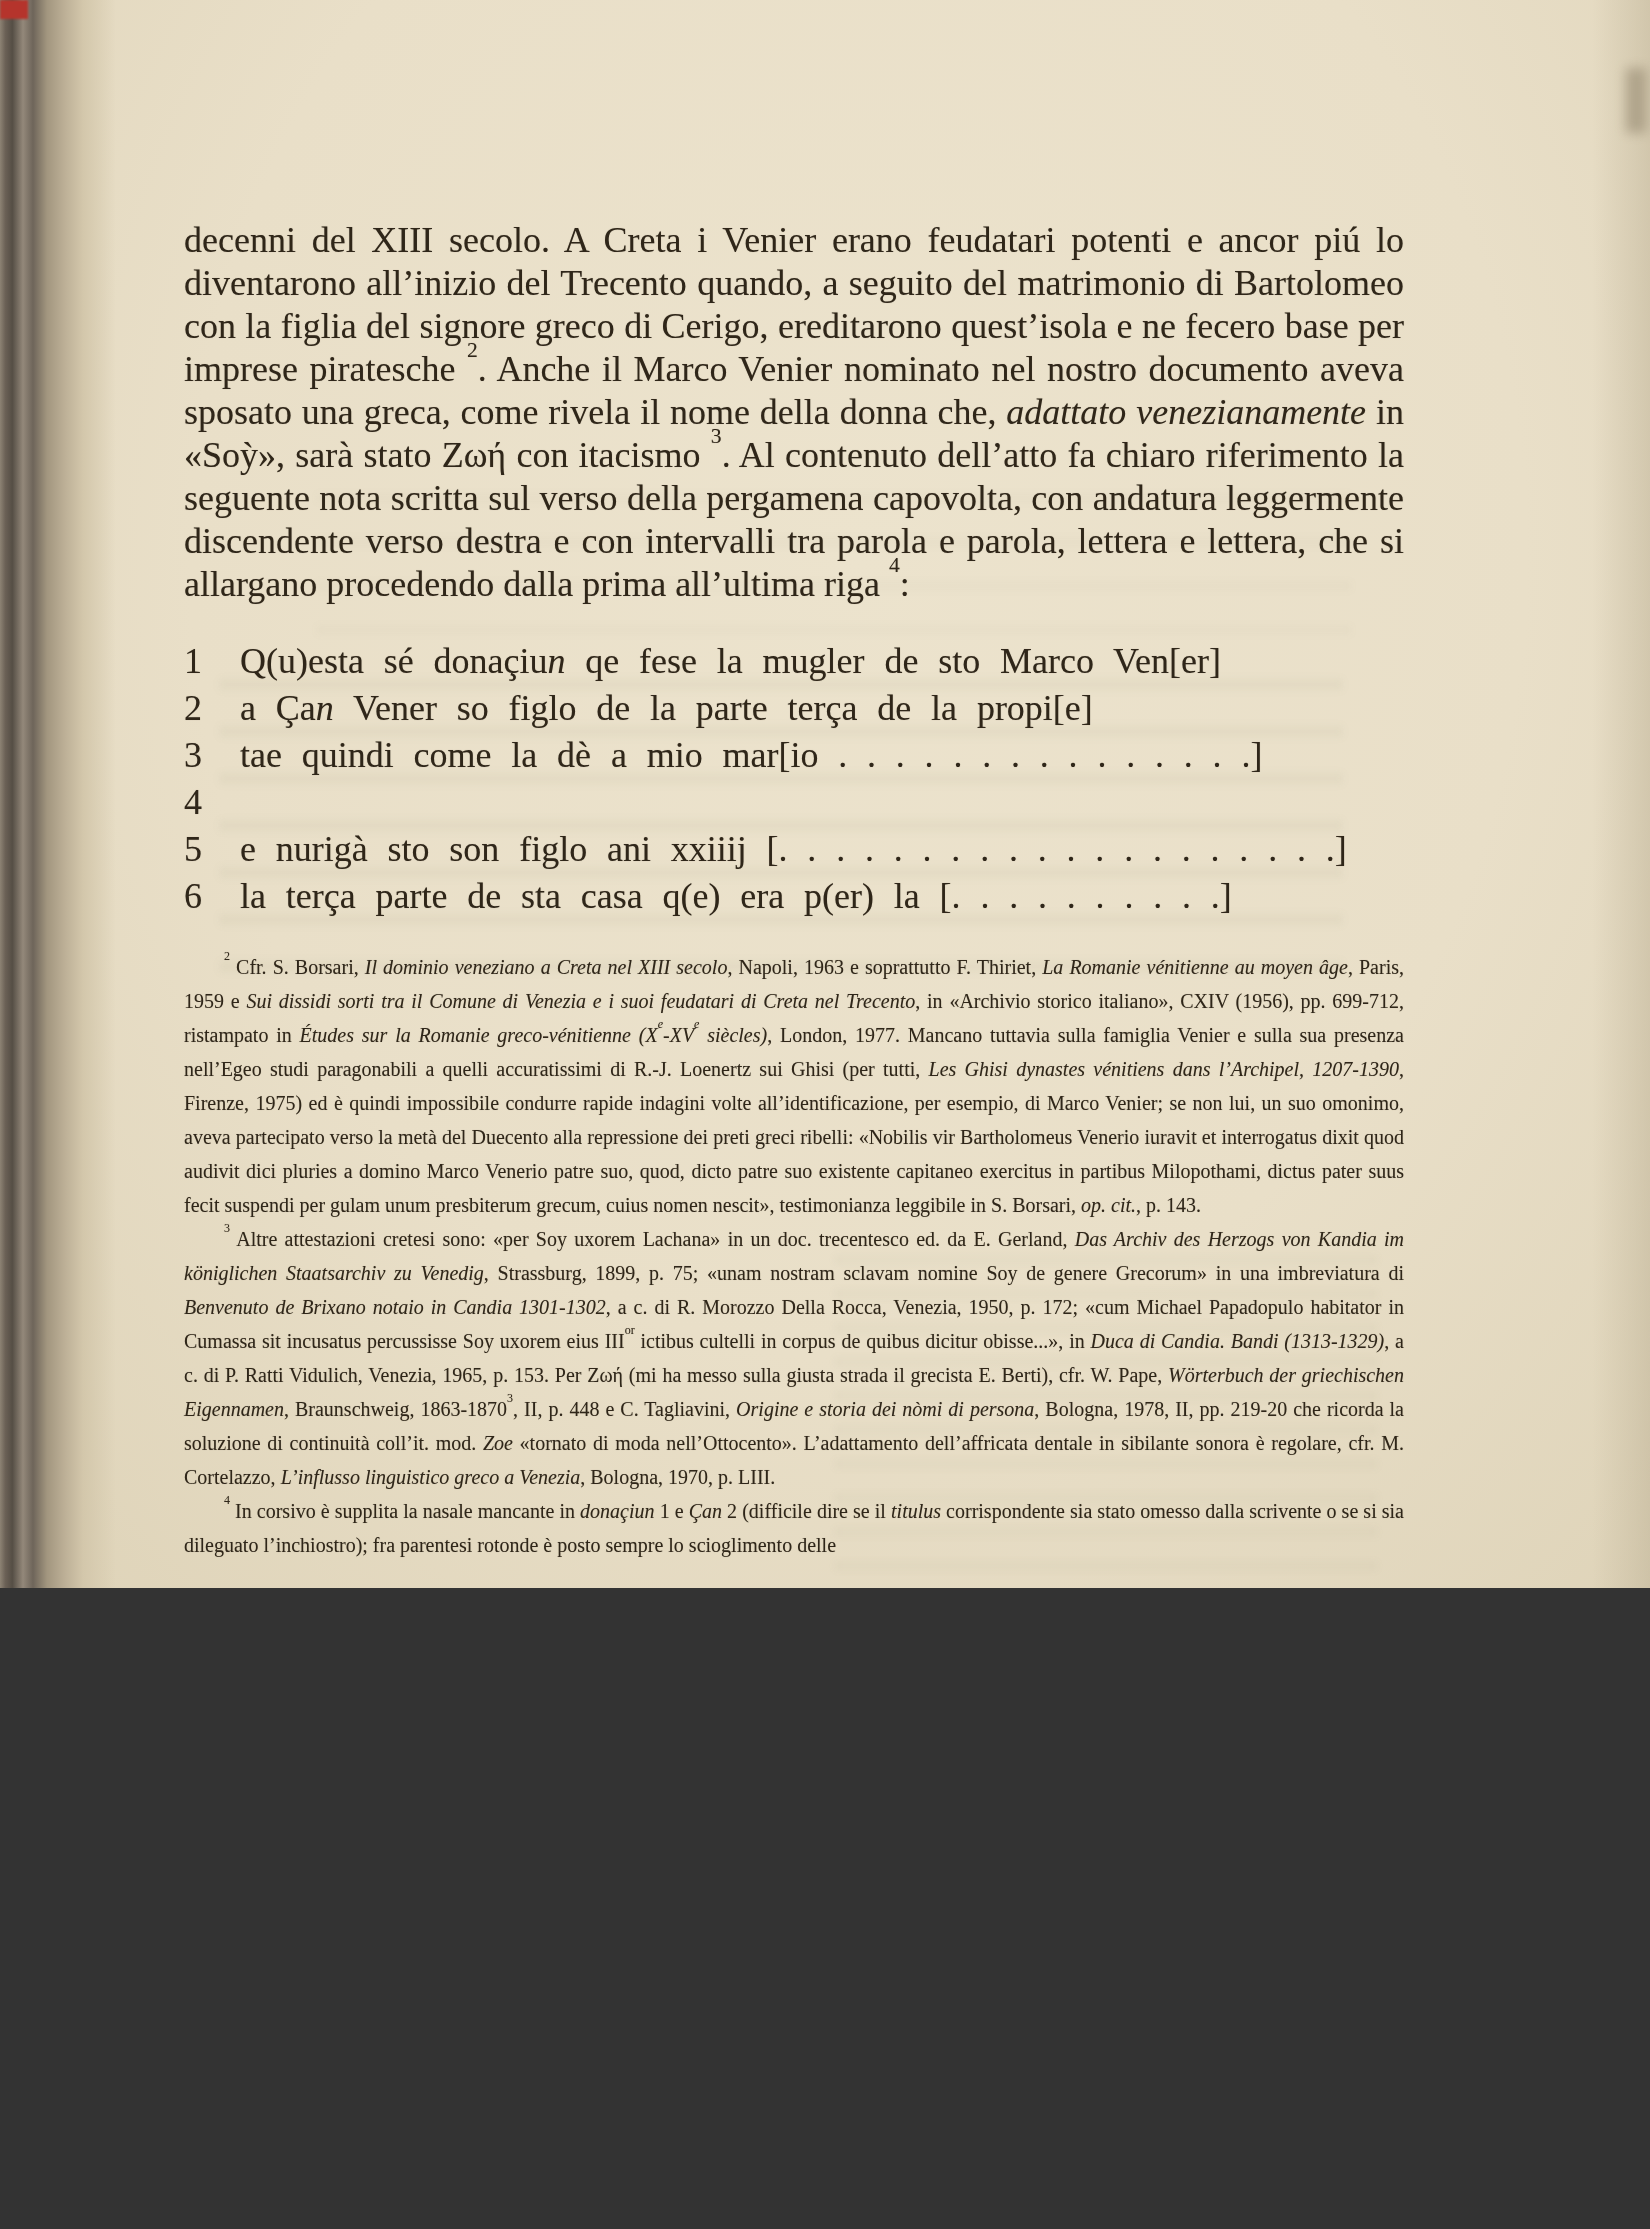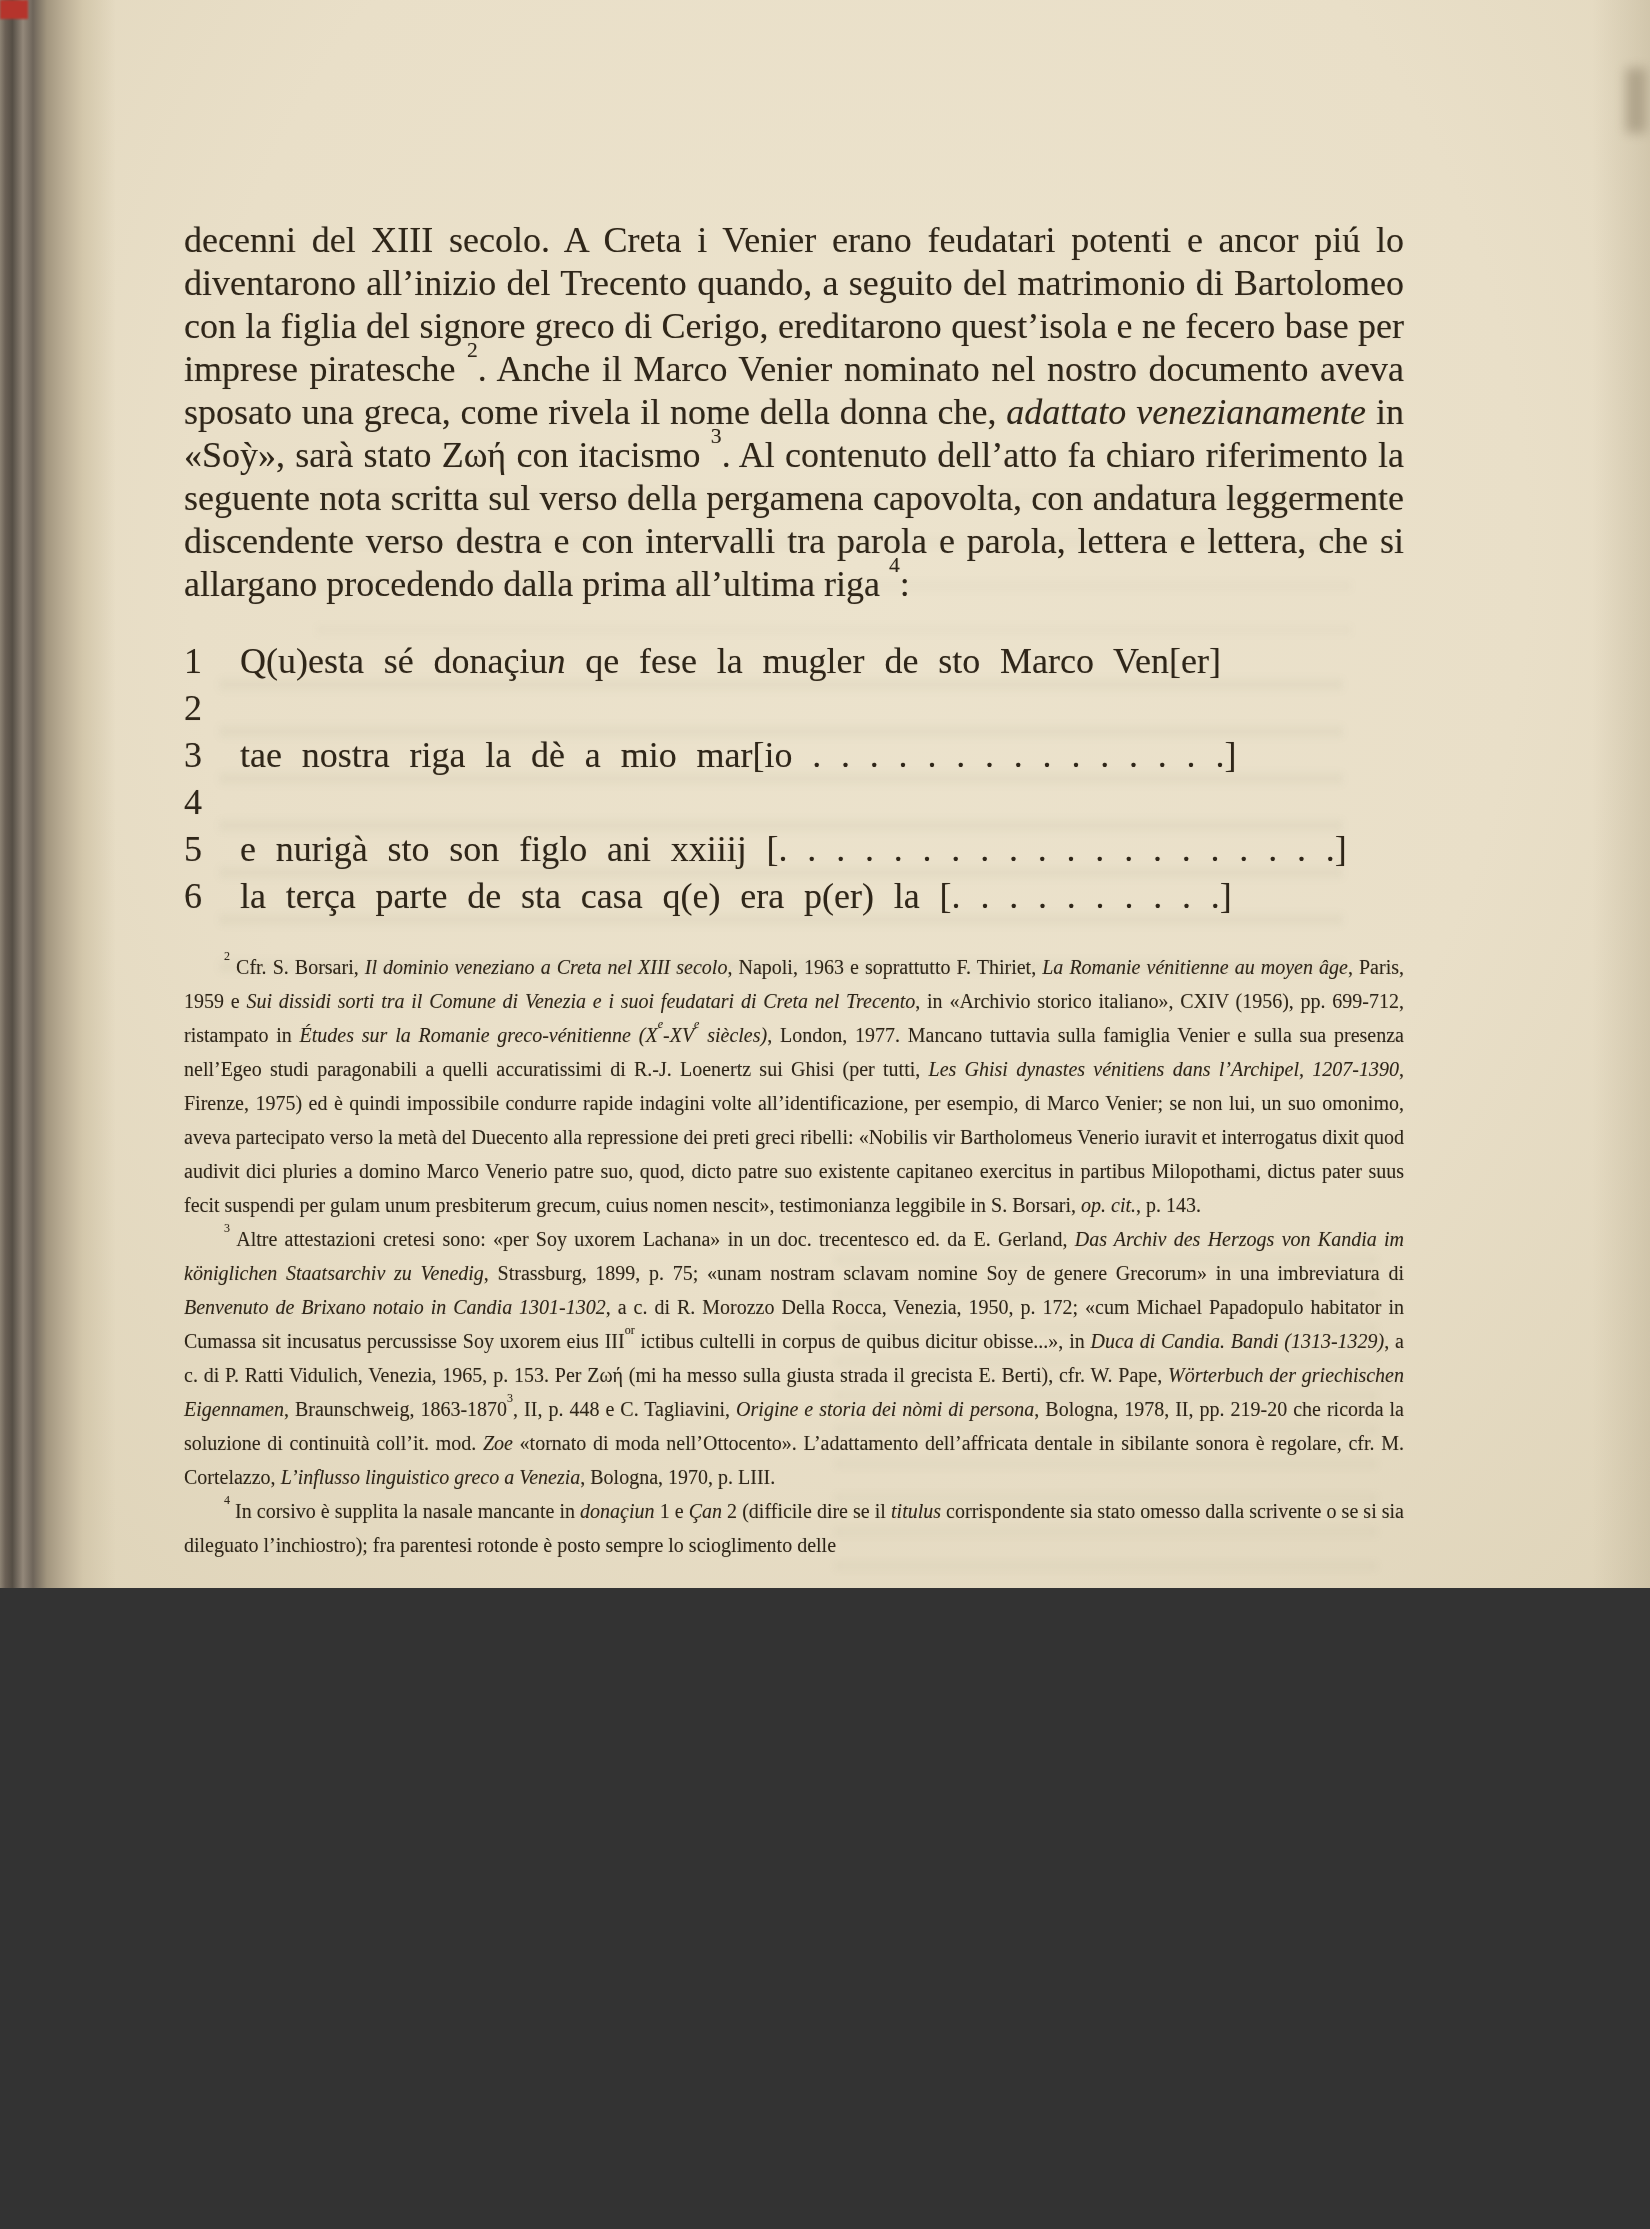--- a/index.html
+++ b/index.html
@@ -80,24 +80,25 @@
 
     <p class="body-para"><span>decenni del XIII secolo. A Creta i Venier erano feudatari potenti e ancor piú lo diventarono all’inizio del Trecento quando, a seguito del matrimonio di Bartolomeo con la figlia del signore greco di Cerigo, ereditarono quest’isola e ne fecero base per imprese piratesche </span><sup>2</sup><span>. Anche il Marco Venier nominato nel nostro documento aveva sposato una greca, come rivela il nome della donna che, </span><span class="it">adattato venezianamente</span><span> in «Soỳ», sarà stato Ζωή con itacismo </span><sup>3</sup><span>. Al contenuto dell’atto fa chiaro riferimento la seguente nota scritta sul verso della pergamena capovolta, con andatura leggermente discendente verso destra e con intervalli tra parola e parola, lettera e lettera, che si allargano procedendo dalla prima all’ultima riga </span><sup>4</sup><span>:</span></p>
 
     <div class="transcription">
       <div class="tline">
         <span class="tnum">1</span>
         <span class="ttext"><span>Q(u)esta sé donaçiu</span><span class="it">n</span><span> qe fese la mugler de sto Marco Ven[er]</span></span>
       </div>
       <div class="tline">
         <span class="tnum">2</span>
+        <span class="ttext"><span>a Ça</span><span class="it">n</span><span> Vener so figlo de la parte terça de la propi[e]</span></span>
       </div>
       <div class="tline">
         <span class="tnum">3</span>
-        <span class="ttext"><span>tae nostra riga la dè a mio mar[io . . . . . . . . . . . . . . .]</span></span>
+        <span class="ttext"><span>tae quindi come la dè a mio mar[io . . . . . . . . . . . . . . .]</span></span>
       </div>
       <div class="tline">
         <span class="tnum">4</span>
       </div>
       <div class="tline">
         <span class="tnum">5</span>
         <span class="ttext"><span>e nurigà sto son figlo ani xxiiij [. . . . . . . . . . . . . . . . . . . .]</span></span>
       </div>
       <div class="tline">
         <span class="tnum">6</span>

